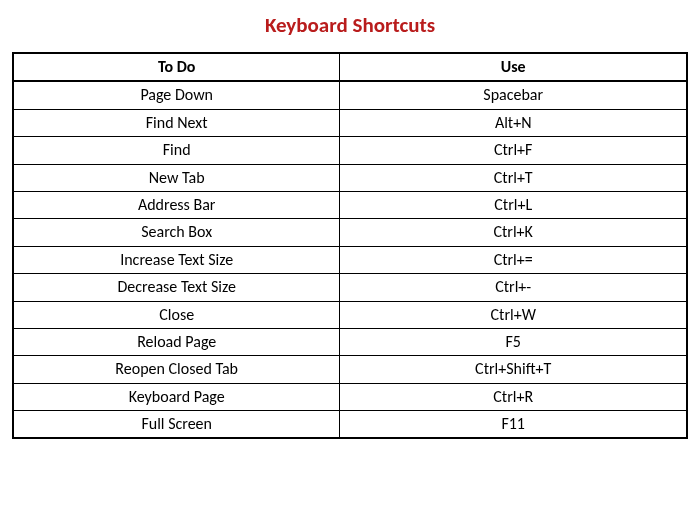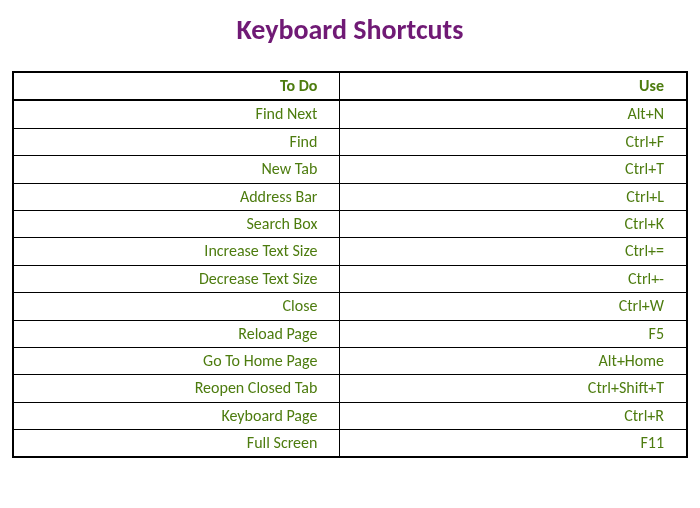--- a/index.html
+++ b/index.html
@@ -9,37 +9,37 @@
     }
     body {
       font-family: Calibri, Arial, sans-serif;
       background: #ffffff;
       width: 700px;
       height: 508px;
       padding: 8px 12px;
     }
     h1 {
       text-align: center;
-      font-size: 28px;
+      font-size: 21px;
       font-weight: bold;
-      margin-bottom: 24px;
+      margin-bottom: 14px;
       margin-top: 4px;
-      color: #701a75;
+      color: #b91c1c;
     }
     table {
       width: 100%;
       border-collapse: collapse;
       border: 2px solid #000;
     }
     th, td {
       border: 1px solid #000;
       padding: 2px 22px;
-      text-align: right;
+      text-align: center;
       font-size: 16px;
-      color: #4d7c0f;
+      color: #000000;
       line-height: 1.4;
     }
     th {
       font-weight: bold;
       font-size: 16px;
       border-bottom: 2px solid #000;
     }
     colgroup col:first-child {
       width: 48.5%;
     }
@@ -57,20 +57,24 @@
     <col>
       <col>
   </colgroup>
   <thead>
     <tr>
       <th>To Do</th>
       <th>Use</th>
     </tr>
   </thead>
   <tbody id="rows">
+  <tr>
+        <td>Page Down</td>
+        <td>Spacebar</td>
+      </tr>
       <tr>
         <td>Find Next</td>
         <td>Alt+N</td>
       </tr>
       <tr>
         <td>Find</td>
         <td>Ctrl+F</td>
       </tr>
       <tr>
         <td>New Tab</td>
@@ -94,24 +98,20 @@
       </tr>
       <tr>
         <td>Close</td>
         <td>Ctrl+W</td>
       </tr>
       <tr>
         <td>Reload Page</td>
         <td>F5</td>
       </tr>
       <tr>
-        <td>Go To Home Page</td>
-        <td>Alt+Home</td>
-      </tr>
-      <tr>
         <td>Reopen Closed Tab</td>
         <td>Ctrl+Shift+T</td>
       </tr>
       <tr>
         <td>Keyboard Page</td>
         <td>Ctrl+R</td>
       </tr>
       <tr>
         <td>Full Screen</td>
         <td>F11</td>

